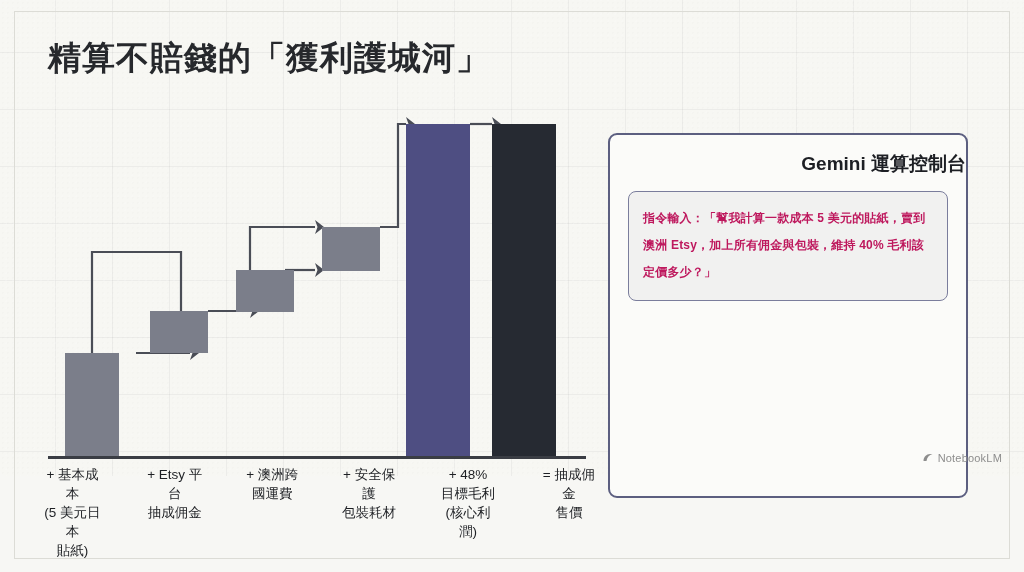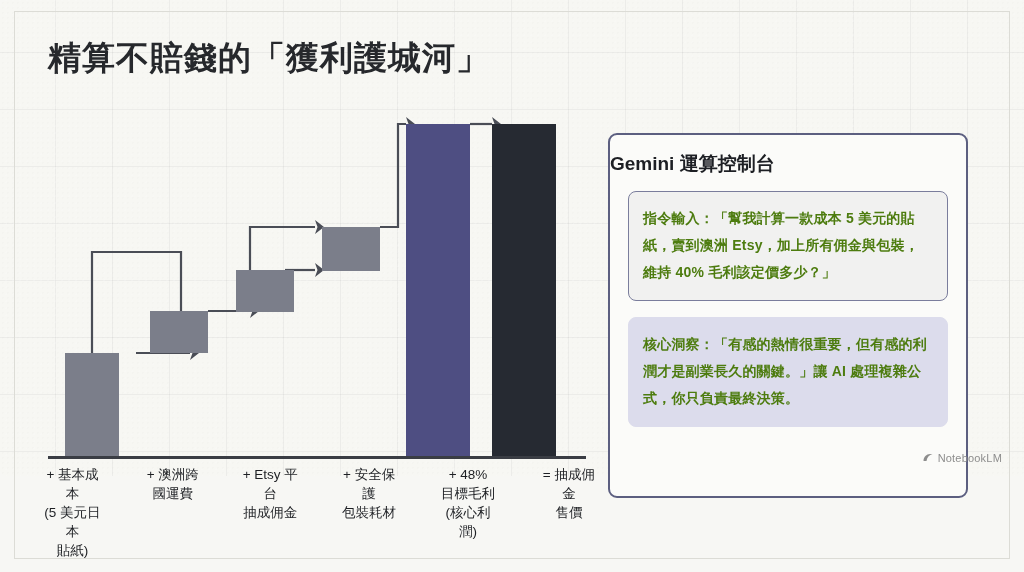--- a/index.html
+++ b/index.html
@@ -120,35 +120,35 @@
     left: 608px;
     top: 133px;
     width: 360px;
     height: 365px;
     box-sizing: border-box;
     border: 2px solid #5c5f80;
     border-radius: 9px;
     background: #fbfbf9;
   }
   #panel-title {
-    margin: 16px 0 0 0;
-    text-align: left;
+    margin: 16px 0 0 8px;
+    text-align: right;
     font-size: 19px;
     font-weight: 700;
     color: #1d1f24;
   }
   .card {
     margin: 14px 18px 0 18px;
     padding: 13px 14px 14px 14px;
     border-radius: 8px;
     box-sizing: border-box;
-    font-size: 14px;
+    font-size: 12px;
     line-height: 27px;
     font-weight: 600;
-    color: #4d7c0f;
+    color: #be185d;
     letter-spacing: .2px;
   }
   #card-prompt {
     background: #f1f1f0;
     border: 1.5px solid #7a7d9c;
   }
   #card-insight {
     background: #dcdcec;
     border: 1.5px solid #dcdcec;
     margin-top: 16px;
@@ -217,40 +217,39 @@
       <div class="bar" style="left:366px; top:14px;  width:64px;  height:333px; background:#4e4e82;"></div>
       <div class="bar" style="left:452px; top:14px;  width:64px;  height:333px; background:#262a32;"></div>
 
       <div id="axis-line"></div>
     </div>
 
     <div id="xlabels">
       <div class="xlabel" style="width:96px;">+ 基本成本
 (5 美元日本
 貼紙)</div>
+      <div class="xlabel" style="width:88px;">+ Etsy 平台
+抽成佣金</div>
       <div class="xlabel" style="width:82px;">+ 澳洲跨
 國運費</div>
-      <div class="xlabel" style="width:88px;">+ Etsy 平台
-抽成佣金</div>
       <div class="xlabel" style="width:86px;">+ 安全保護
 包裝耗材</div>
       <div class="xlabel" style="width:88px;">+ 48%
 目標毛利
 (核心利潤)</div>
       <div class="xlabel" style="width:92px;">= 抽成佣金
 售價</div>
     </div>
   </div>
 
   <div id="panel">
     <div id="panel-title">Gemini 運算控制台</div>
 
     <div class="card" id="card-prompt">指令輸入：「幫我計算一款成本 5 美元的貼紙，賣到澳洲 Etsy，加上所有佣金與包裝，維持 40% 毛利該定價多少？」</div>
 
-    <div class="card" id="card-insight">核心洞察：「有感的熱情很重要，但有感的利潤才是副業長久的關鍵。」讓 AI 處理複雜公式，你只負責最終決策。</div>
   </div>
 
   <div id="watermark">
     <span>
       <svg width="12" height="12" viewBox="0 0 24 24" fill="none" stroke="#8d8d8d" stroke-width="2">
         <path d="M3 18 C3 10, 9 4, 16 4 L21 4 C14 6, 10 11, 9 18 Z" fill="#8d8d8d" stroke="none"></path>
       </svg>
     </span>
     <span>NotebookLM</span>
   </div>

